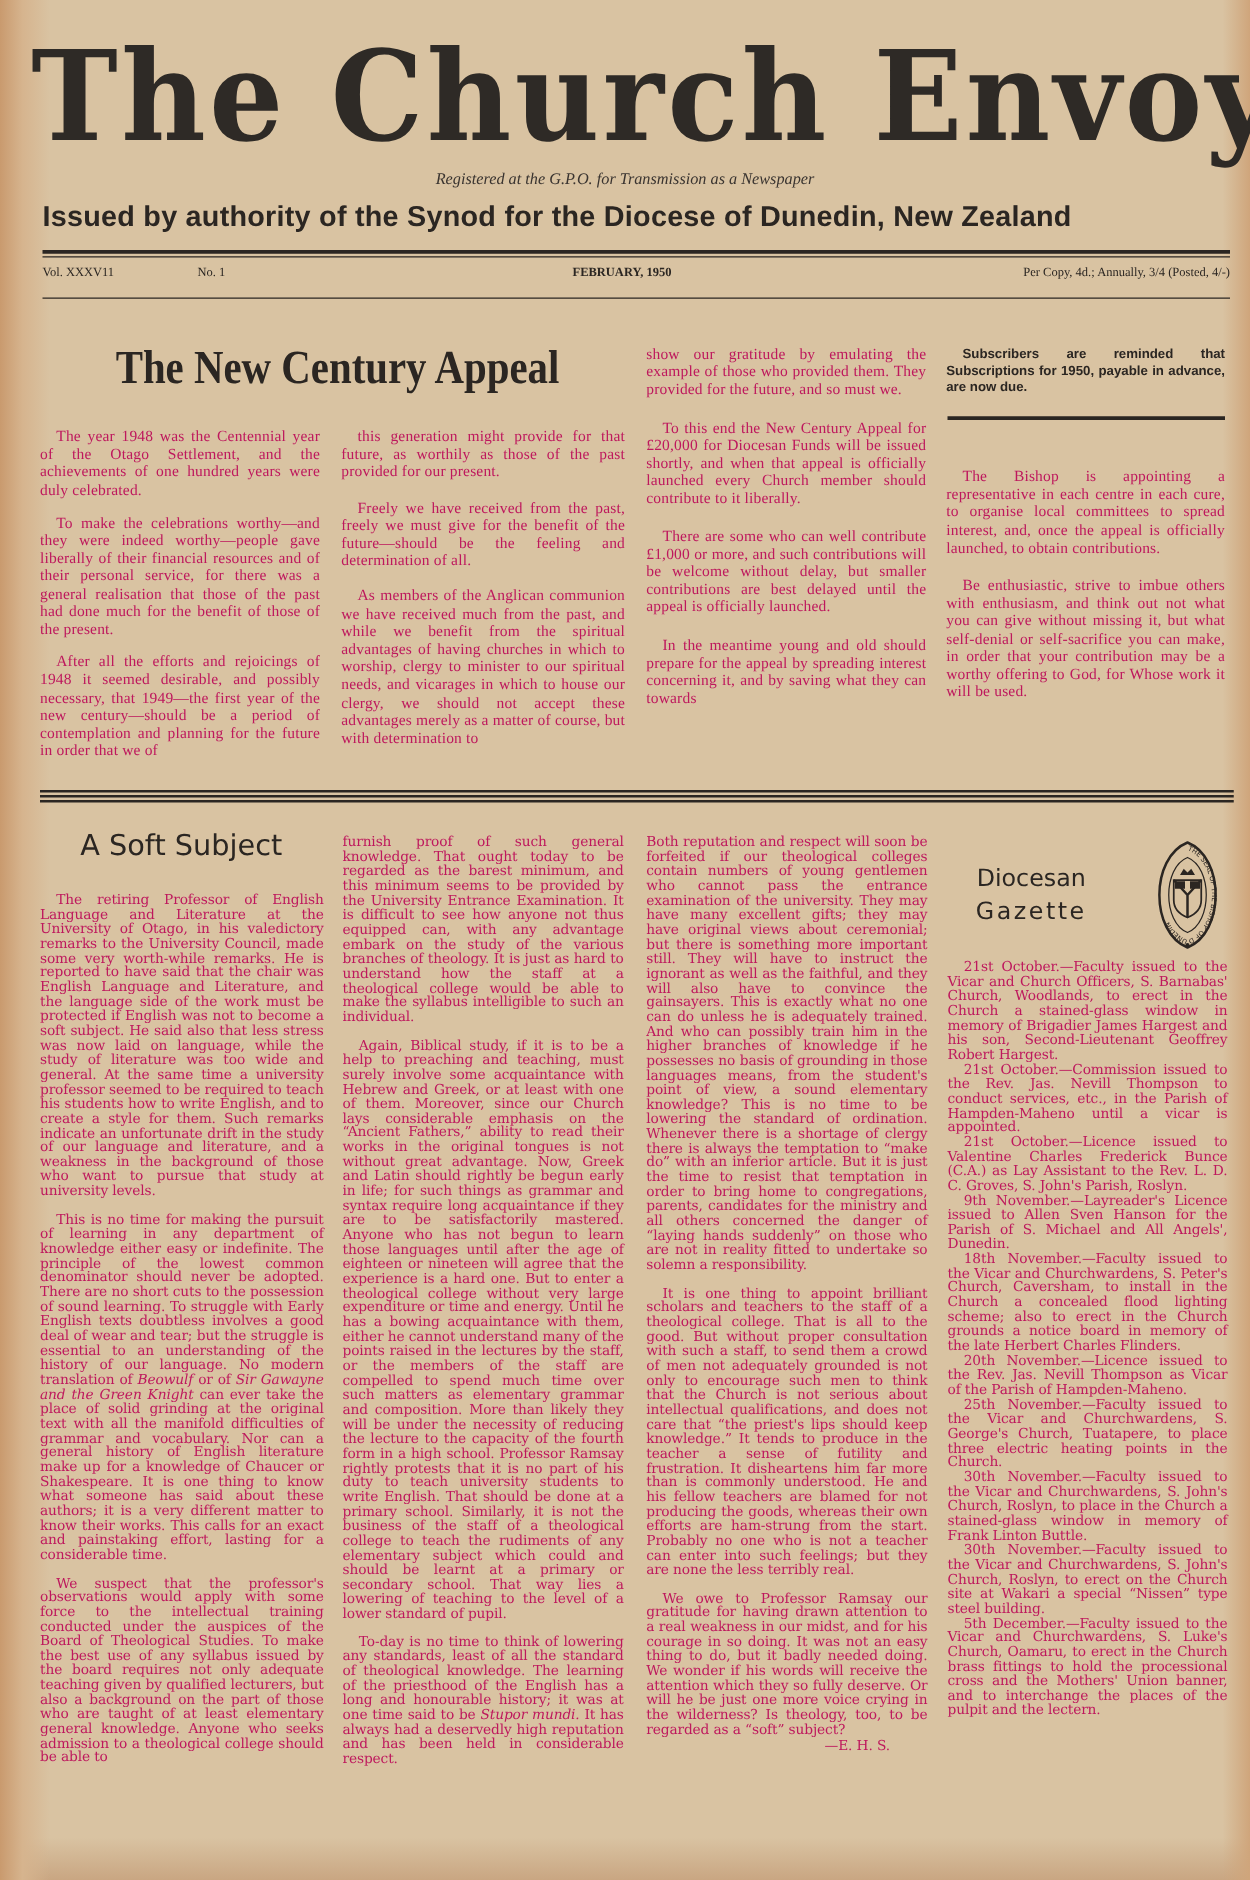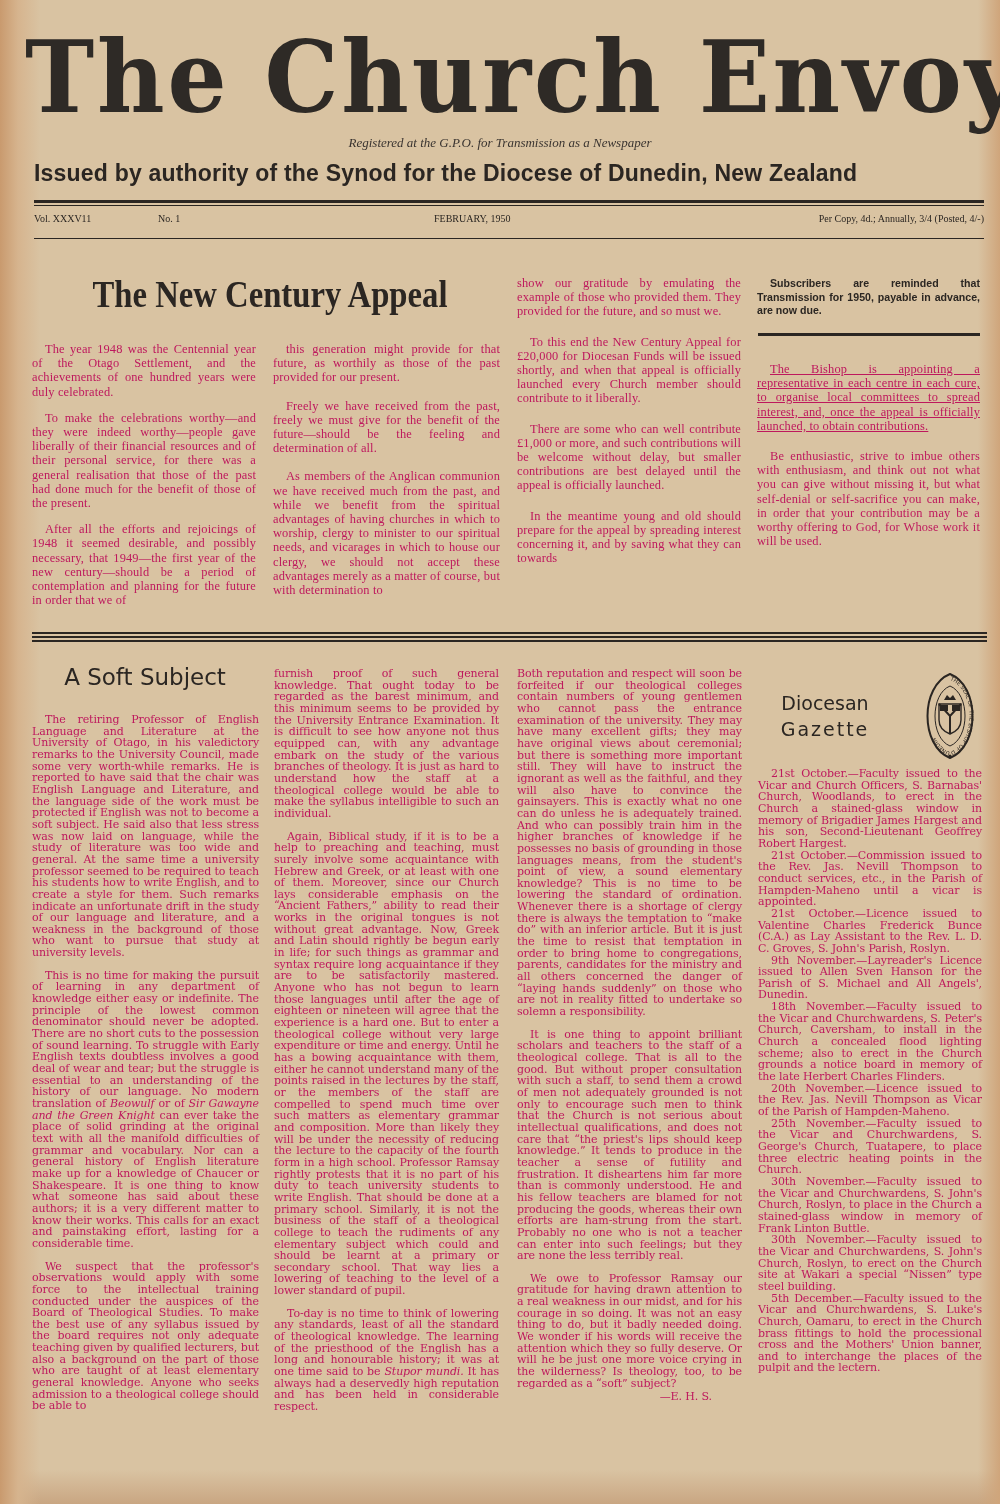--- a/index.html
+++ b/index.html
@@ -83,21 +83,21 @@
 <div class="abs masthead">The Church Envoy</div>
 <div class="abs registered">Registered at the G.P.O. for Transmission as a Newspaper</div>
 <div class="abs issued">Issued by authority of the Synod for the Diocese of Dunedin, New Zealand</div>
 
 <div class="abs rule-thick" style="left:34px; top:200px; width:950px;"></div>
 <div class="abs rule-thin" style="left:34px; top:205px; width:950px;"></div>
 
 <div class="abs infobar">
   <span style="left:0;">Vol. XXXV11</span>
   <span style="left:124px;">No. 1</span>
-  <span style="left:400px;">FEBRUARY, 1950</span>
+  <span style="left:424px;font-weight:bold;">FEBRUARY, 1950</span>
   <span style="right:0;">Per Copy, 4d.; Annually, 3/4 (Posted, 4/-)</span>
 </div>
 <div class="abs rule-thin" style="left:34px; top:238px; width:950px;"></div>
 
 <div class="abs headline">The New Century Appeal</div>
 
 <div class="abs col top" style="left:32px; top:342px; width:224px;">
   <p>The year 1948 was the Centennial year of the Otago Settlement, and the achievements of one hundred years were duly celebrated.</p>
   <p>To make the celebrations worthy—and they were indeed worthy—people gave liberally of their financial resources and of their personal service, for there was a general realisation that those of the past had done much for the benefit of those of the present.</p>
   <p>After all the efforts and rejoicings of 1948 it seemed desirable, and possibly necessary, that 1949—the first year of the new century—should be a period of contemplation and planning for the future in order that we of</p>
@@ -108,26 +108,26 @@
   <p style="margin-top:14px;">As members of the Anglican communion we have received much from the past, and while we benefit from the spiritual advantages of having churches in which to worship, clergy to minister to our spiritual needs, and vicarages in which to house our clergy, we should not accept these advantages merely as a matter of course, but with determination to</p>
 </div>
 <div class="abs col top" style="left:517px; top:276px; width:224px;">
   <p style="text-indent:0;">show our gratitude by emulating the example of those who provided them. They provided for the future, and so must we.</p>
   <p style="margin-top:16px;">To this end the New Century Appeal for £20,000 for Diocesan Funds will be issued shortly, and when that appeal is officially launched every Church member should contribute to it liberally.</p>
   <p style="margin-top:16px;">There are some who can well contribute £1,000 or more, and such contributions will be welcome without delay, but smaller contributions are best delayed until the appeal is officially launched.</p>
   <p style="margin-top:16px;">In the meantime young and old should prepare for the appeal by spreading interest concerning it, and by saving what they can towards</p>
 </div>
 
 <div class="abs notice" style="left:757px; top:277px; width:223px;">
-  <p>Subscribers are reminded that Transmission for 1950, payable in advance, are now due.</p>
+  <p>Subscribers are reminded that Subscriptions for 1950, payable in advance, are now due.</p>
 </div>
 <div class="abs rule-thick" style="left:758px; top:333px; width:222px;"></div>
 
 <div class="abs col top" style="left:757px; top:360px; width:223px;">
-  <p style="margin-top:2px;text-decoration:underline;">The Bishop is appointing a representative in each centre in each cure, to organise local committees to spread interest, and, once the appeal is officially launched, to obtain contributions.</p>
+  <p style="margin-top:14px;">The Bishop is appointing a representative in each centre in each cure, to organise local committees to spread interest, and, once the appeal is officially launched, to obtain contributions.</p>
   <p style="margin-top:16px;">Be enthusiastic, strive to imbue others with enthusiasm, and think out not what you can give without missing it, but what self-denial or self-sacrifice you can make, in order that your contribution may be a worthy offering to God, for Whose work it will be used.</p>
 </div>
 
 <div class="abs rule-thick" style="left:32px; top:632px; width:955px; height:2px;"></div>
 <div class="abs rule-thin" style="left:32px; top:636px; width:955px; height:2px;"></div>
 <div class="abs rule-thick" style="left:32px; top:640px; width:955px; height:2px;"></div>
 
 <div class="abs section-title" style="left:30px; top:664px; width:230px;">A Soft Subject</div>
 
 <div class="abs col lower" style="left:32px; top:714px; width:227px;">

